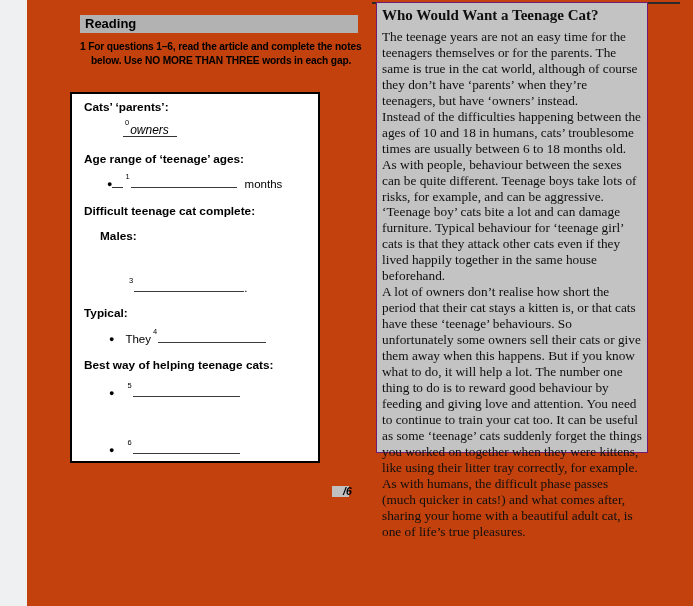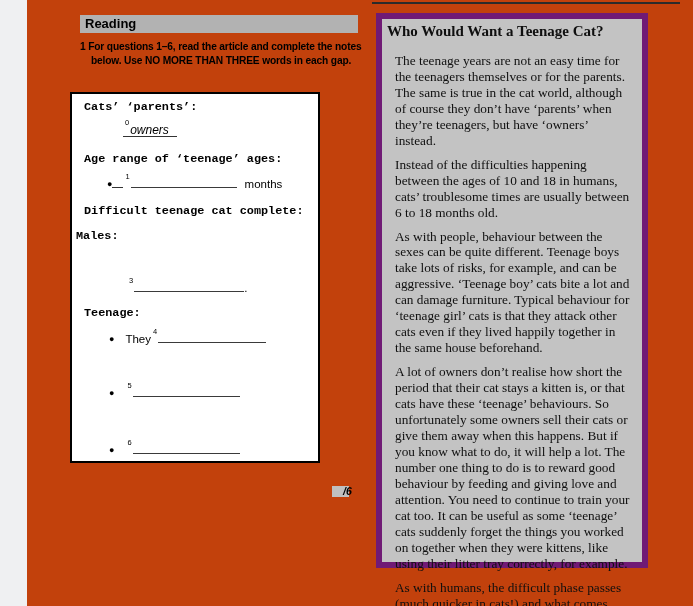--- a/index.html
+++ b/index.html
@@ -10,39 +10,39 @@
 
   
   .reading-bar{position:absolute;left:80px;top:15px;width:278px;height:18px;background:#b2b2b2;
                font-weight:bold;font-size:13px;line-height:18px;padding-left:5px;box-sizing:border-box;color:#000;}
   .instr{position:absolute;left:80px;top:40px;width:280px;font-weight:bold;font-size:10.2px;
          line-height:13.5px;letter-spacing:-0.15px;color:#000;
          padding-left:11px;text-indent:-11px;}
   .notes-box{position:absolute;left:70px;top:92px;width:250px;height:371px;
              border:2px solid #000;box-sizing:border-box;background:#fff;}
   .nb{position:absolute;white-space:nowrap;font-size:11.5px;color:#000;}
-  .nhead{font-weight:bold;font-size:11.8px;font-family:Liberation Mono, monospace;}
+  .nhead{font-weight:bold;font-size:11.8px;}
   .bullet{display:inline-block;font-size:9px;vertical-align:1px;color:#000;}
   .bspace{display:inline-block;width:11px;height:10px;border-bottom:1.3px solid #333;}
   .bgap{display:inline-block;width:11px;}
   sup.n{font-size:7.5px;position:relative;top:-4px;margin:0 1px 0 2px;font-weight:normal;}
   .gapline{display:inline-block;height:10px;border-bottom:1.3px solid #3a3a3a;}
   .after{margin-left:8px;}
   .ex-wrap{border-bottom:1.2px solid #333;padding-right:8px;}
   .ex-text{font-style:italic;font-size:12px;}
 
   .score-rect{position:absolute;left:332px;top:486px;width:17px;height:11px;background:#c0c0c0;}
   .score-label{position:absolute;left:343px;top:485px;font-size:10.5px;font-weight:bold;font-style:italic;color:#000;}
 
   
-  .article-box{position:absolute;left:376px;top:13px;width:272px;height:555px;box-sizing:border-box;
-               border:6px solid #701a75;background:#c3c3c3;font-family:"Liberation Serif",serif;color:#0f0f0f;}
+  .article-box{position:absolute;left:376px;top:2px;width:272px;height:451px;box-sizing:border-box;
+               border:1px solid #701a75;background:#c3c3c3;font-family:"Liberation Serif",serif;color:#0f0f0f;}
   .article-title{font-weight:bold;font-size:15px;padding:4px 6px 1px 5px;}
   .article-body{padding:4px 4px 0 5px;font-size:13.3px;line-height:15.95px;}
-  .article-body p{margin:8px;}
+  .article-body p{margin:0;}
 </style>
 </head>
 <body>
 
 <div class="page">
   <div class="left-strip"></div>
   <div class="top-rule"></div>
 
   <div class="reading-bar">Reading</div>
 
@@ -51,29 +51,30 @@
   <div class="notes-box">
     <div class="nb nhead" style="left:12px;top:6px">Cats’ ‘parents’:</div>
 
     <div class="nb" style="left:51px;top:28px"><span class="ex-wrap"><sup class="n">0</sup><span class="ex-text">owners</span></span></div>
 
     <div class="nb nhead" style="left:12px;top:58px">Age range of ‘teenage’ ages:</div>
 
     <div class="nb" style="left:35px;top:82px"><span class="bullet">●</span><span class="bspace"></span><sup class="n">1</sup><span class="gapline" style="width:106px"></span><span class="after">months</span></div>
 
     <div class="nb nhead" style="left:12px;top:110px">Difficult teenage cat complete:</div>
-    <div class="nb nhead" style="left:4px;top:135px">Males:</div>
+    <div class="nb nhead" style="left:28px;top:135px">Males:</div>
 
 
     <div class="nb" style="left:55px;top:186px"><sup class="n">3</sup><span class="gapline" style="width:110px"></span><span>.</span></div>
 
-    <div class="nb nhead" style="left:12px;top:212px">Teenage:</div>
+    <div class="nb nhead" style="left:12px;top:212px">Typical:</div>
 
     <div class="nb" style="left:37px;top:237px"><span class="bullet">●</span><span class="bgap"></span><span>They</span><sup class="n">4</sup><span class="gapline" style="width:108px"></span></div>
 
+    <div class="nb nhead" style="left:12px;top:264px">Best way of helping teenage cats:</div>
 
     <div class="nb" style="left:37px;top:291px"><span class="bullet">●</span><span class="bgap"></span><sup class="n">5</sup><span class="gapline" style="width:107px"></span></div>
 
 
     <div class="nb" style="left:37px;top:348px"><span class="bullet">●</span><span class="bgap"></span><sup class="n">6</sup><span class="gapline" style="width:107px"></span></div>
   </div>
 
   <div class="score-rect"></div>
   <div class="score-label">/6</div>
 

